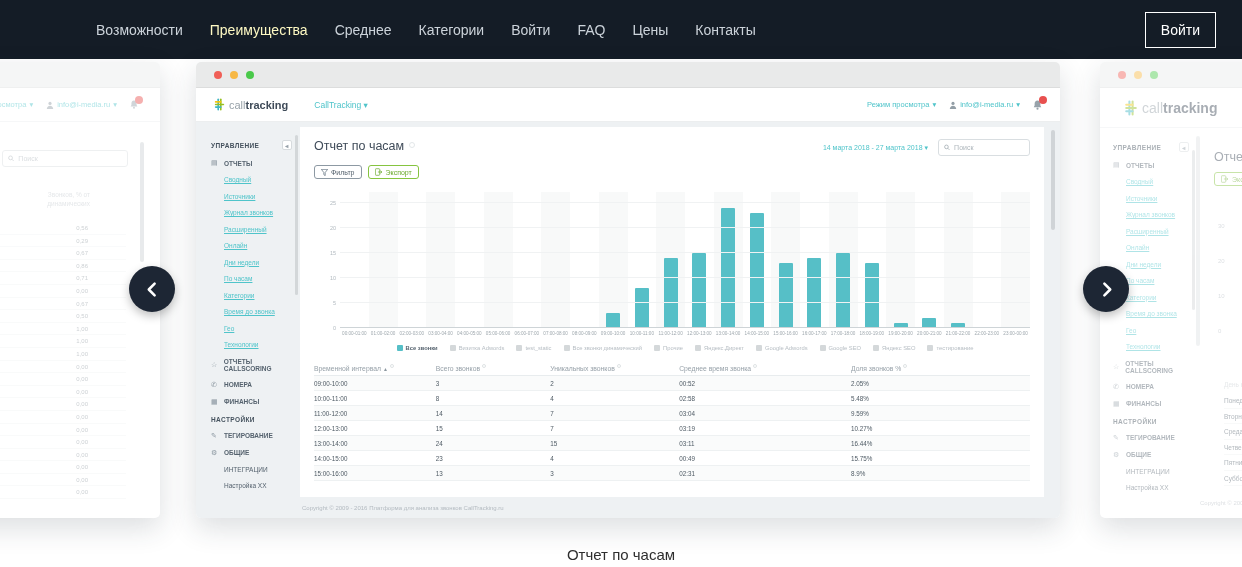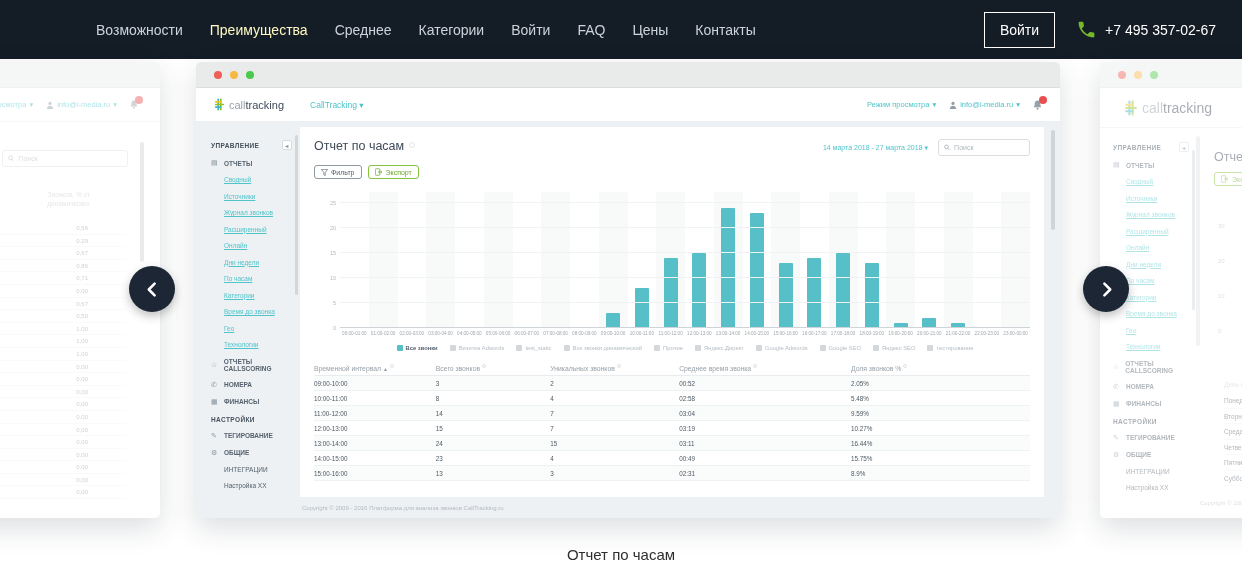--- a/index.html
+++ b/index.html
@@ -38,21 +38,21 @@
   
   .browser-bar{height:26px;background:#e9eaea;border-bottom:1px solid #dcdddd;
     display:flex;align-items:center;padding-left:18px;gap:8px}
   .dot{width:8px;height:8px;border-radius:50%}
   .dot.r{background:#f05f57}.dot.y{background:#f7b844}.dot.g{background:#4ac94a}
 
   
   .app-header{height:34px;background:#fff;border-bottom:1px solid #eceeef;
     display:flex;align-items:center;padding:0 18px}
   .mini-logo{display:flex;align-items:center;gap:4px;font-size:11px;cursor:pointer}
-  .mini-call{color:#98a2a9}.mini-tracking{color:#3f4b59;font-weight:normal}
+  .mini-call{color:#98a2a9}.mini-tracking{color:#3f4b59;font-weight:bold}
   .proj{color:#4fc4ca;font-size:8.5px;margin-left:26px;cursor:pointer}
   .hdr-right{margin-left:auto;display:flex;align-items:center;gap:13px;font-size:7.5px;color:#4fc4ca}
   .hdr-item{display:flex;align-items:center;gap:3px;cursor:pointer}
   .bell{position:relative;cursor:pointer;display:flex}
   .badge{position:absolute;top:-4px;right:-5px;width:8px;height:8px;background:#e8504f;border-radius:50%}
 
   
   .app-body{display:flex;height:375px;background:#eef1f3;padding:5px 16px 0 0;position:relative}
   .sidebar{width:104px;flex:none;padding:13px 0 0 15px;position:relative}
   .sec{font-size:6.5px;font-weight:bold;color:#44515d;letter-spacing:.4px;margin-bottom:9px;
@@ -158,26 +158,20 @@
       <span class="nav-link active">Преимущества</span>
       <span class="nav-link">Среднее</span>
       <span class="nav-link">Категории</span>
       <span class="nav-link">Войти</span>
       <span class="nav-link">FAQ</span>
       <span class="nav-link">Цены</span>
       <span class="nav-link">Контакты</span>
     </nav>
   <div class="topnav-actions">
     <button class="btn-login">Войти</button>
-    <div class="phone">
-      <svg width="21" height="21" viewBox="0 0 24 24">
-        <path d="M6.62 10.79c1.44 2.83 3.76 5.14 6.59 6.59l2.2-2.21c.27-.27.67-.36 1.02-.24 1.12.37 2.33.57 3.57.57.55 0 1 .45 1 1V20c0 .55-.45 1-1 1-9.39 0-17-7.61-17-17 0-.55.45-1 1-1h3.5c.55 0 1 .45 1 1 0 1.25.2 2.45.57 3.57.11.35.03.74-.25 1.02l-2.2 2.2z" fill="#76b829"></path>
-      </svg>
-      <span>+7 495 357-02-67</span>
-    </div>
   </div>
 </header>
 
 <div class="carousel">
 
   <div class="shot shot-left">
     <div class="fade">
       <div class="browser-bar"></div>
       <div class="lp-header">
         <span class="hdr-item">

